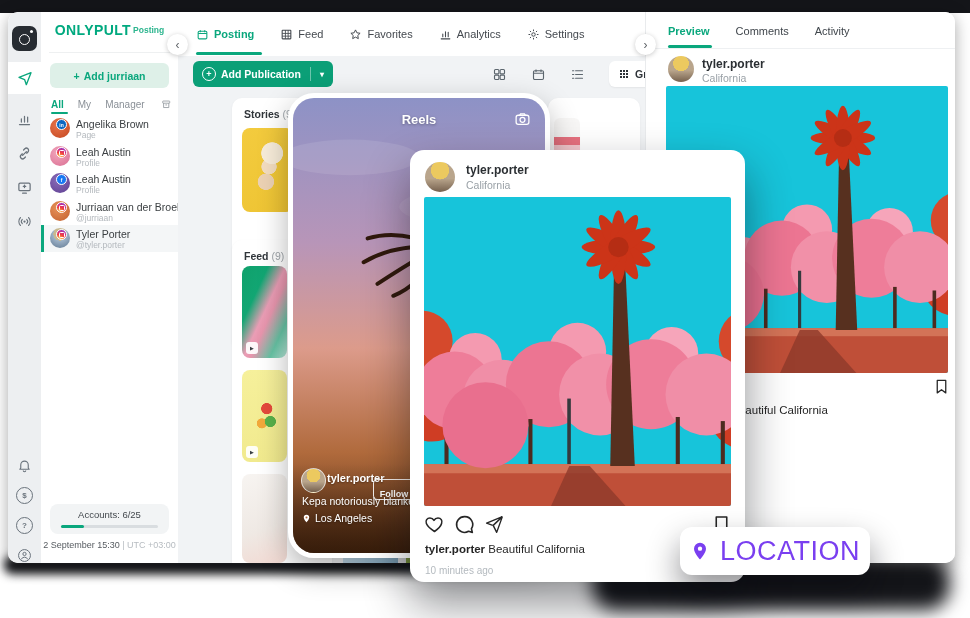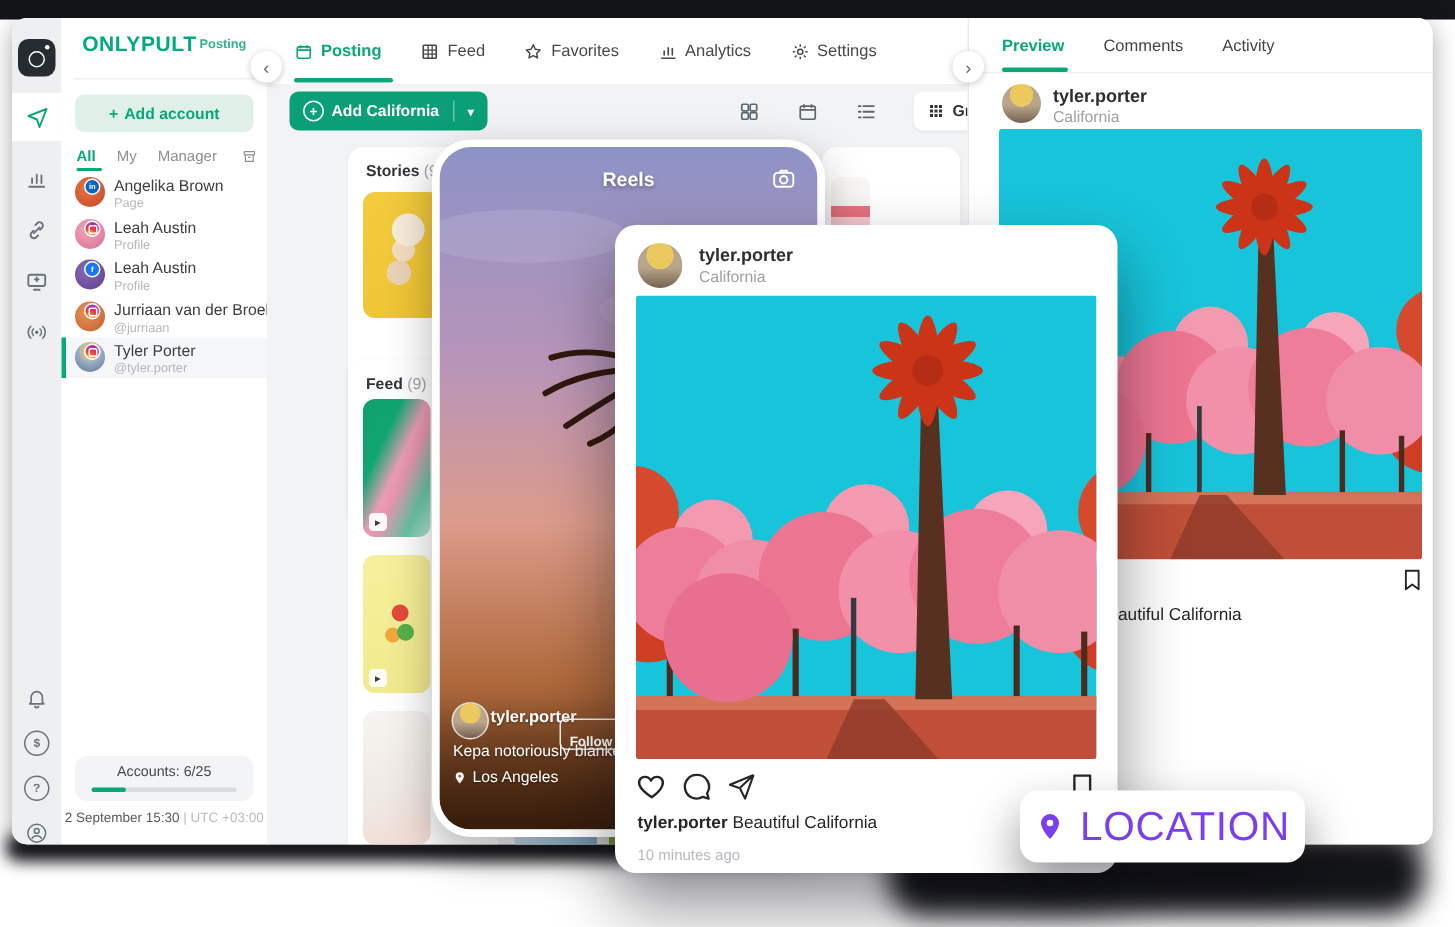--- a/index.html
+++ b/index.html
@@ -184,21 +184,21 @@
     </div>
   </div>
 
   <div class="abs sidebar">
     <div class="abs brand">
       <span class="nm">ONLYPULT</span><span class="sf">Posting</span>
     </div>
     <div class="abs sb-divider"></div>
     <div class="abs add-acct">
       <span>+</span>
-      <span>Add account</span>
+      <span>Add jurriaan</span>
     </div>
     <div class="abs sb-tabs">
       <span class="sb-tab on">All</span>
       <span class="sb-tab">My</span>
       <span class="sb-tab">Manager</span>
       <svg class="ic" width="13" height="13" viewBox="0 0 24 24" style="margin-left:2px;color:#8a9097;">
           <rect x="4" y="4" width="16" height="5" rx="1" fill="none" stroke="currentColor" stroke-width="1.8"></rect>
           <path d="M6 9v10h12V9M10 13h4" fill="none" stroke="currentColor" stroke-width="1.8"></path>
         </svg>
     </div>
@@ -301,21 +301,21 @@
         </div>
       </div>
       <div class="abs mn-underline"></div>
     </div>
 
     <div class="abs addpub">
       <span class="seg">
         <span class="plus">
             <span>+</span>
           </span>
-        <span>Add California</span>
+        <span>Add Publication</span>
       </span>
       <span class="vdiv"></span>
       <span class="seg">
           <span style="font-size:8px;">▾</span>
         </span>
     </div>
     <div class="abs viewbar">
       <svg class="ic" width="15" height="15" viewBox="0 0 24 24">
           <rect x="4" y="4" width="7" height="7" rx="1.5" fill="none" stroke="currentColor" stroke-width="1.8"></rect>
           <rect x="13" y="4" width="7" height="7" rx="1.5" fill="none" stroke="currentColor" stroke-width="1.8"></rect>

